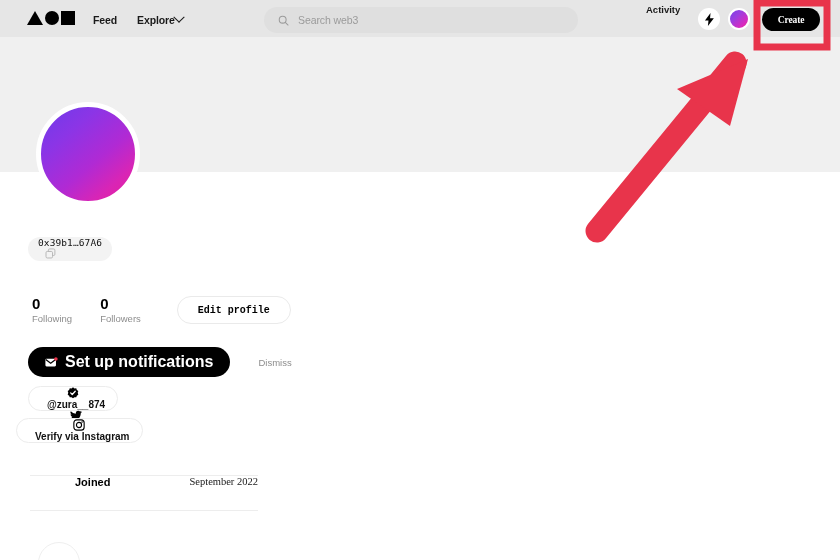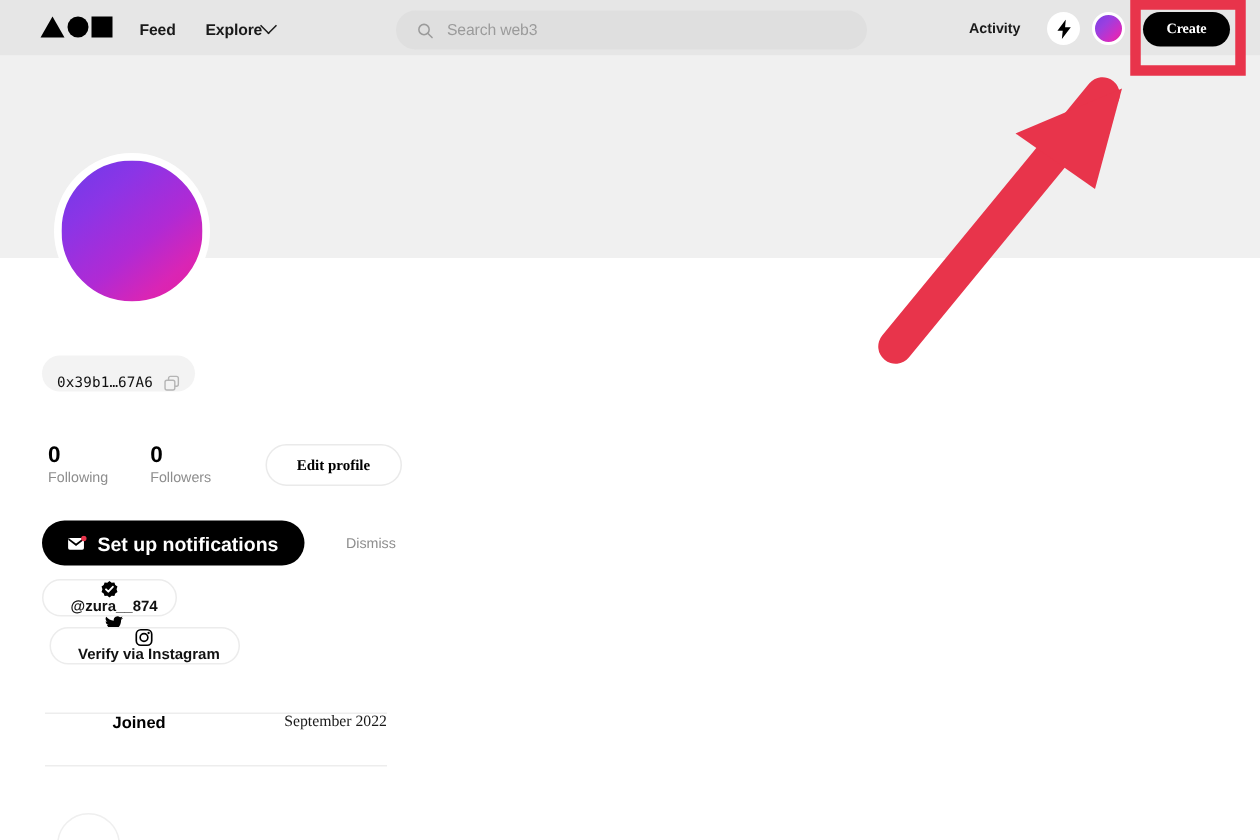--- a/index.html
+++ b/index.html
@@ -90,21 +90,21 @@
   }
   #search-placeholder {
     margin-left: 9px;
     font-size: 10.5px;
     color: #9b9b9b;
     letter-spacing: -0.1px;
   }
 
   #activity-link {
     position: absolute;
-    left: 646px; top: 14px;
+    left: 646px; top: 4px;
     font-size: 9.5px;
     font-weight: bold;
     color: #1a1a1a;
     cursor: pointer;
   }
   #bolt-button {
     position: absolute;
     left: 698px; top: 8px;
     width: 22px; height: 22px;
     border-radius: 50%;
@@ -160,23 +160,24 @@
   }
 
   
   #address-chip {
     position: absolute;
     left: 28px; top: 237px;
     height: 24px;
     background: #f3f3f3;
     border-radius: 12px;
     display: flex;
-    align-items: flex-end;
+    align-items: flex-start;
     padding: 0 10px;
     cursor: pointer;
+    flex-direction: column;
   }
   #address-text {
     font-family: "DejaVu Sans Mono", monospace;
     font-size: 9.5px;
     color: #111;
     letter-spacing: 0.1px;
   }
   #copy-icon { margin-left: 7px; width: 11px; height: 11px; flex: none; }
 
   #stats-row {
@@ -204,37 +205,37 @@
     margin-top: 1px;
     height: 28px;
     padding: 0 20px;
     border-radius: 14px;
     background: #ffffff;
     border: 1px solid #eaeaea;
     font-size: 10px;
     font-weight: bold;
     color: #000;
     cursor: pointer;
-    font-family: Liberation Serif, serif;
+    font-family: Liberation Mono, monospace;
   }
 
   #notif-row {
     position: absolute;
     left: 28px; top: 347px;
     display: flex;
     align-items: center;
   }
   #setup-notifications-button {
     height: 30px;
     padding: 0 17px;
     border-radius: 15px;
     background: #000000;
     border: none;
     color: #ffffff;
-    font-size: 13px;
+    font-size: 16px;
     font-weight: bold;
     display: flex;
     align-items: center;
     cursor: pointer;
     font-family: "Liberation Sans", sans-serif;
   }
   #mail-icon { width: 13px; height: 11px; margin-right: 7px; flex: none; }
   #dismiss-button {
     margin-left: 22px;
     font-size: 9.5px;
@@ -255,21 +256,21 @@
     align-items: center;
     padding: 0 12px;
     font-size: 10px;
     font-weight: bold;
     color: #111;
     cursor: pointer;
     box-sizing: border-box;
     flex-direction: column;
   }
   #twitter-chip { left: 28px; top: 386px; }
-  #instagram-chip { left: 33px; top: 418px; }
+  #instagram-chip { left: 16px; top: 418px; }
   .chip-icon { width: 12px; height: 12px; flex: none; }
 
   #joined-section {
     position: absolute;
     left: 30px; top: 475px;
     width: 228px;
   }
   .divider {
     height: 1px;
     background: #ededed;

